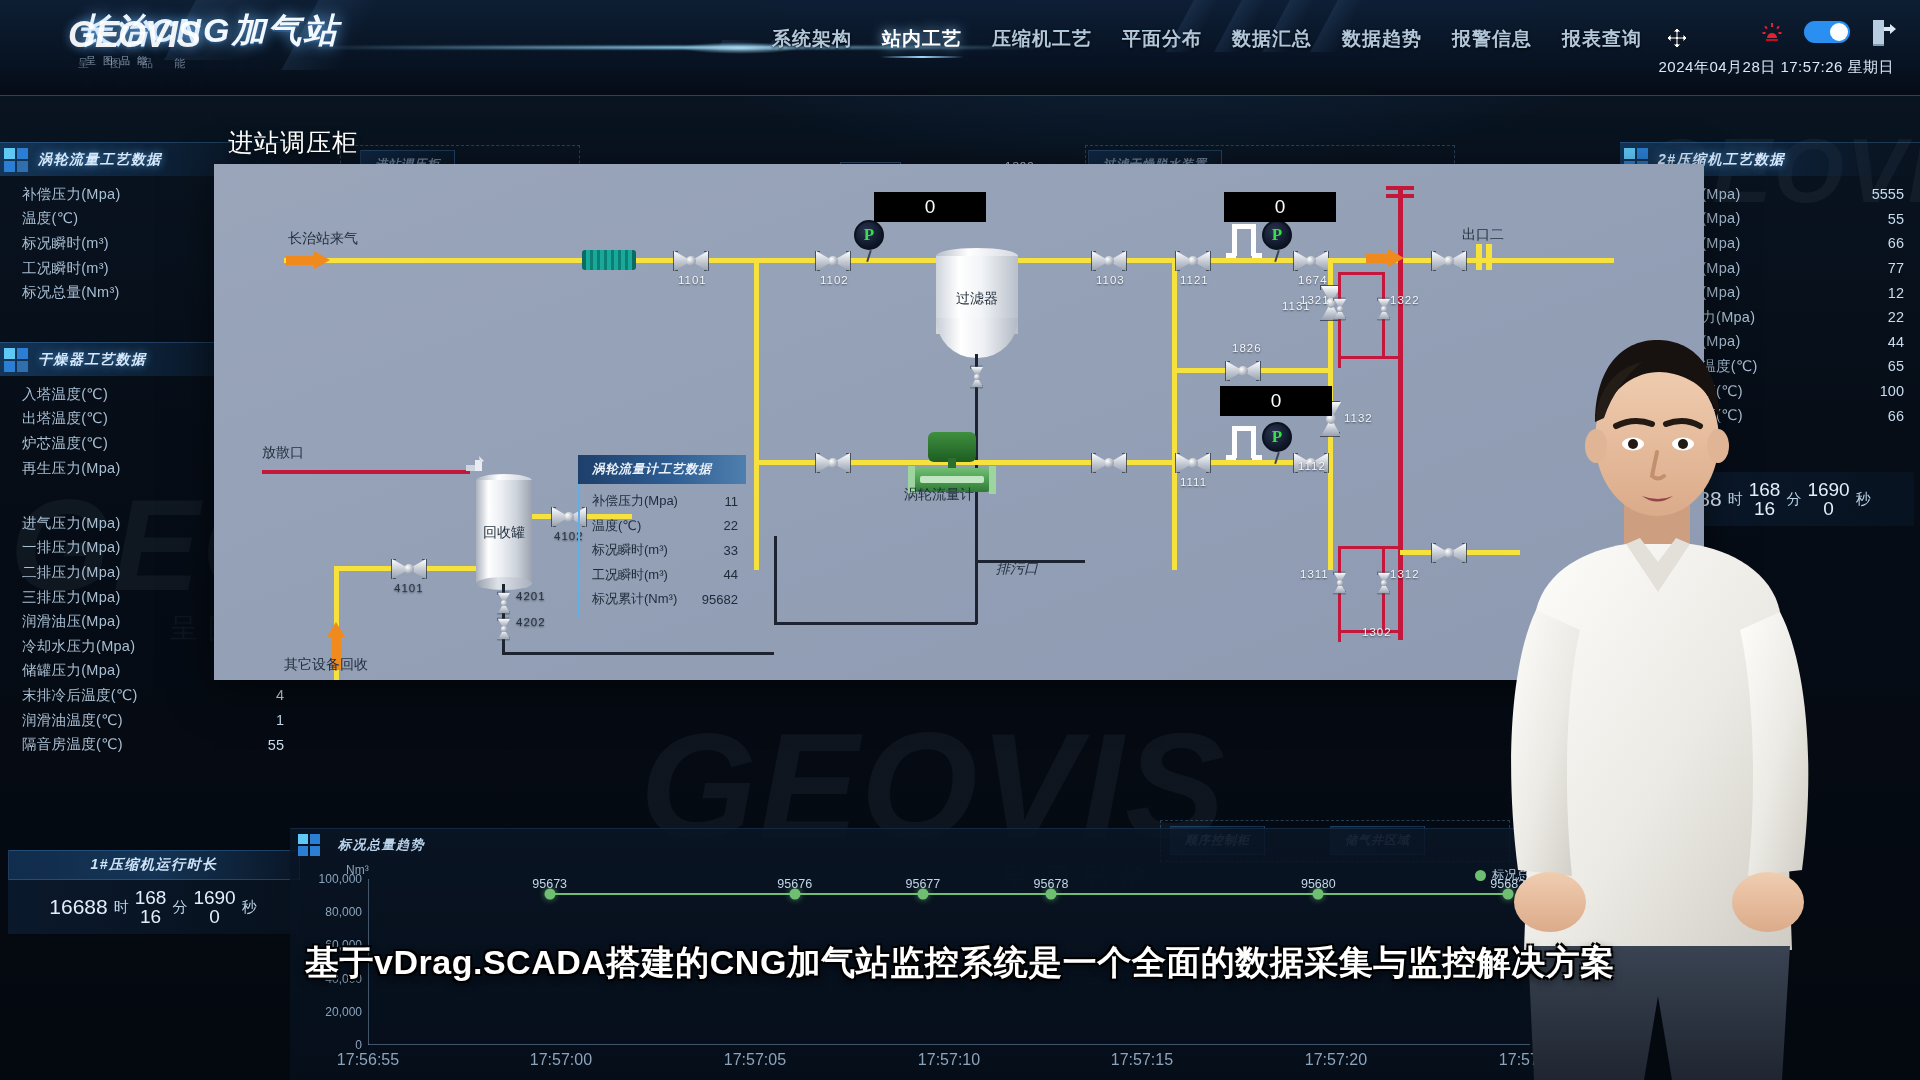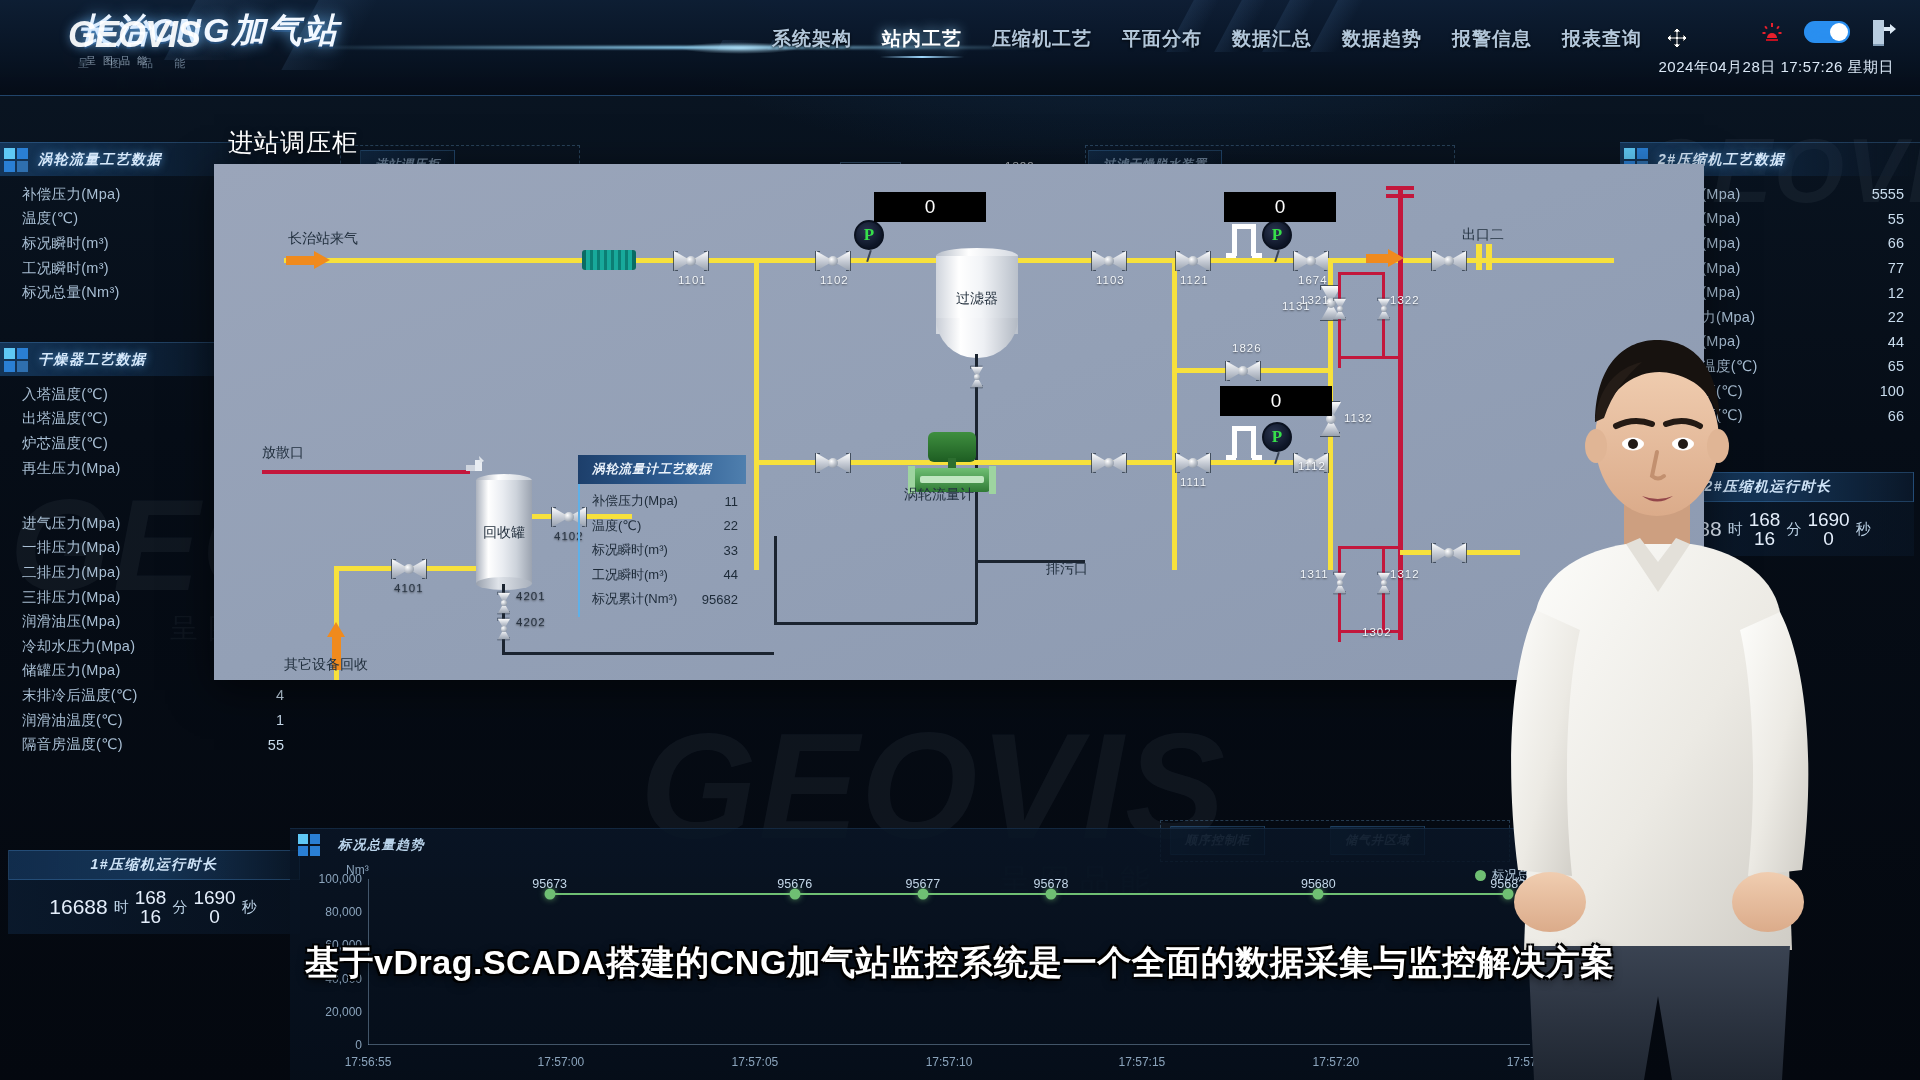--- a/index.html
+++ b/index.html
@@ -97,21 +97,21 @@
   .chart-head .sq{position:absolute;left:-44px;top:5px;width:22px;height:22px;display:grid;
     grid-template-columns:1fr 1fr;grid-template-rows:1fr 1fr;gap:2px;}
   .chart-head .sq i{display:block;background:#2a7fd4;}
   .chart-head .sq i:nth-child(1){background:#5fc8f5;}
   .chart-title{font-size:13px;font-weight:bold;font-style:italic;letter-spacing:1.5px;color:#b9d3ea;}
   .chart-plot{position:relative;height:218px;}
   .y-unit{position:absolute;left:22px;top:0px;font-size:12px;color:#8aa3bb;}
   .ylab{position:absolute;right:100%;margin-right:6px;transform:translateY(-50%);font-size:12px;color:#8ba4bc;white-space:nowrap;}
   .axis-y{position:absolute;left:78px;top:18px;bottom:34px;width:1px;background:rgba(140,170,200,.45);}
   .axis-x{position:absolute;left:78px;right:30px;bottom:34px;height:1px;background:rgba(140,170,200,.45);}
-  .xlab{position:absolute;bottom:10px;transform:translateX(-50%);font-size:12px;color:#8ba4bc;white-space:nowrap;}
+  .xlab{position:absolute;bottom:10px;transform:translateX(-50%);font-size:16px;color:#8ba4bc;white-space:nowrap;}
   .series-line{position:absolute;height:2px;background:#6fbf73;}
   .dot{position:absolute;width:11px;height:11px;border-radius:50%;background:#6fbf73;transform:translate(-50%,-50%);
        box-shadow:0 0 6px rgba(111,191,115,.7);}
   .dot-lab{position:absolute;transform:translate(-50%,-100%);font-size:12.5px;color:#c3d6e8;white-space:nowrap;}
   .legend{position:absolute;right:18px;top:6px;display:flex;align-items:center;gap:6px;font-size:12.5px;color:#b9cfe2;}
   .legend i{display:block;width:11px;height:11px;border-radius:50%;background:#6fbf73;}
   .x-axis-name{position:absolute;right:4px;bottom:34px;font-size:12px;color:#8ba4bc;}
 
   
   .bgtag{position:absolute;font-size:12px;font-weight:bold;font-style:italic;letter-spacing:1px;
@@ -496,23 +496,20 @@
           <span class="v">100</span>
         </div>
       <div class="prow">
           <span class="k">隔音房温度(℃)</span>
           <span class="v">66</span>
         </div>
     </div>
   </div>
 
   <div style="position:absolute;left:1622px;top:472px;width:292px;">
-    <div class="rt-head">
-      <span>2#压缩机运行时长</span>
-    </div>
     <div class="rt-body">
       <span class="rt-num">16688</span>
       <span class="rt-unit">时</span>
       <span class="rt-stack">
         <b>168</b>
         <i>16</i>
       </span>
       <span class="rt-unit">分</span>
       <span class="rt-stack">
         <b>1690</b>
@@ -630,21 +627,21 @@
       <div class="valve vert sm" style="left:753px;top:196px;">
         <span class="brk a"></span>
           <span class="brk b"></span>
         <span class="bow l"></span>
           <span class="bow r"></span>
           <span class="hub"></span>
       </div>
       <div class="pipe h dark" style="left:560px;top:458px;width:203px;height:3px;"></div>
       <div class="pipe v dark" style="left:560px;top:372px;height:88px;width:3px;"></div>
       <div class="pipe h dark" style="left:761px;top:396px;width:110px;height:3px;"></div>
-      <div class="dlabel" style="left:832px;top:396px;">排污口</div>
+      <div class="dlabel" style="left:782px;top:396px;font-style:italic;">排污口</div>
 
       <div class="valve" style="left:878px;top:87px;">
         <span class="brk a"></span>
           <span class="brk b"></span>
         <span class="bow l"></span>
           <span class="bow r"></span>
           <span class="hub"></span>
       </div>
       <div class="tagnum" style="left:882px;top:110px;">1103</div>
 

